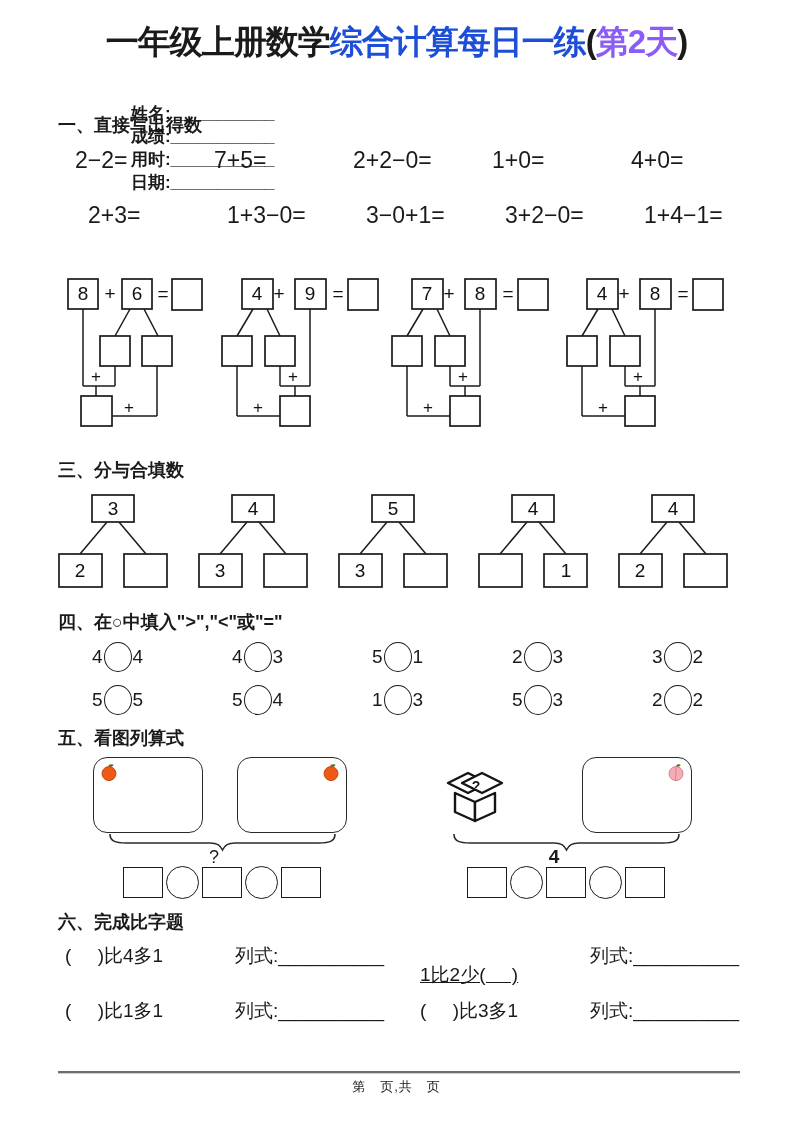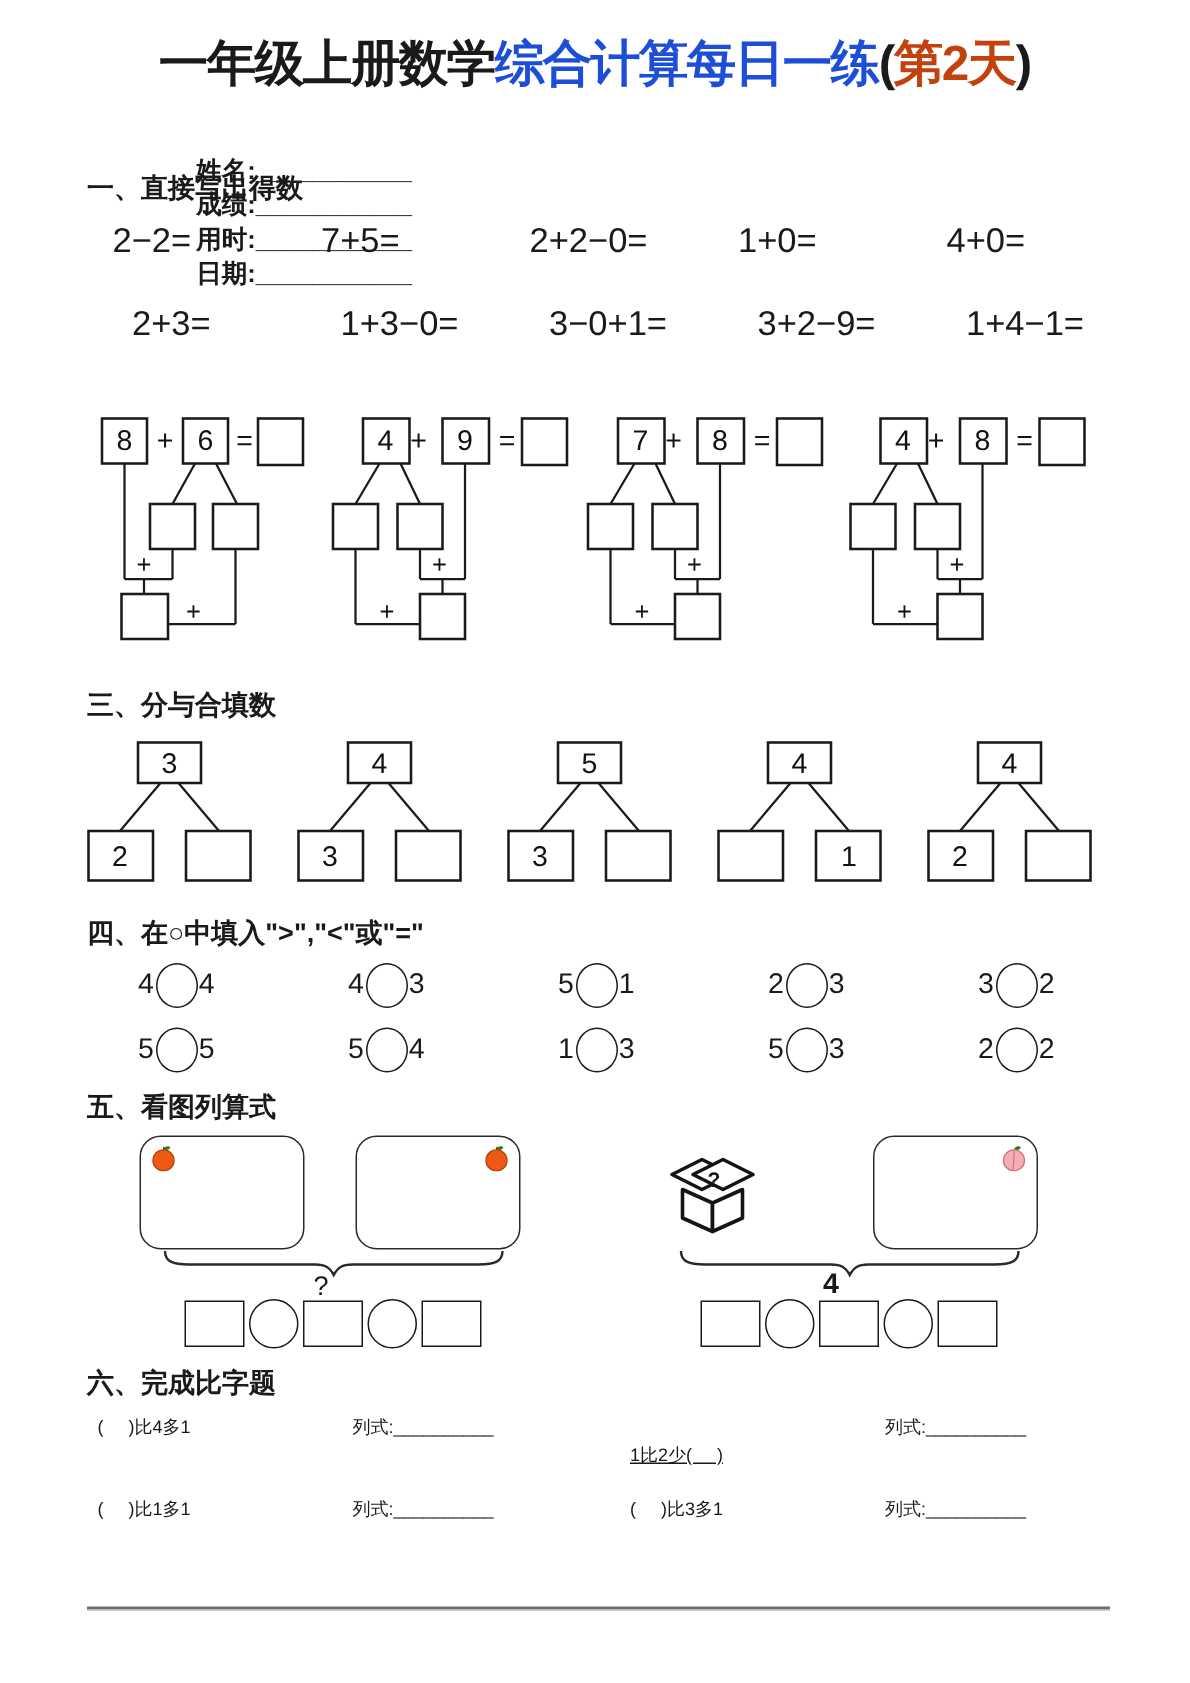--- a/index.html
+++ b/index.html
@@ -2,21 +2,21 @@
 <html><head>
 <meta charset="utf-8">
 <style>
   html,body{margin:0;padding:0;background:#ffffff;}
   .page{position:relative;width:793px;height:1122px;background:#fff;overflow:hidden;
         font-family:"Liberation Sans",sans-serif;color:#1a1a1a;}
   .abs{position:absolute;}
   
   .title{top:20px;left:0;width:100%;text-align:center;font-size:33px;font-weight:bold;letter-spacing:-1px;white-space:nowrap;}
   .t-blue{color:#1d4ed8;}
-  .t-red{color:#c2410c;}
+  .t-red{color:#8b5cf6;}
   
   .info-row{top:82px;left:112px;font-size:17px;font-weight:bold;white-space:pre;}
   .info-field{margin-right:9px;}
   .info-blank{letter-spacing:0;}
   
   .sec-h{font-size:18px;font-weight:bold;white-space:pre;}
   
   .s1-row{display:flex;font-size:23px;}
   .s1-cell{width:139px;white-space:pre;}
   
@@ -32,21 +32,21 @@
   .cmp-circle{width:26px;height:28px;border:1.7px solid #1a1a1a;border-radius:50%;margin:0 1px;background:#fff;}
   
   .rbox{width:108px;height:74px;border:1.7px solid #2a2a2a;border-radius:14px;background:#fff;}
   .fruit{position:absolute;width:18px;height:18px;}
   .brace-label{font-size:18px;width:30px;text-align:center;}
   .brace-label.b4{font-weight:bold;font-size:19px;}
   .eq-row{display:flex;align-items:center;}
   .eq-sq{width:38px;height:29px;border:1.7px solid #1a1a1a;margin:0 1px;background:#fff;}
   .eq-ci{width:31px;height:31px;border:1.7px solid #1a1a1a;border-radius:50%;margin:0 2px;background:#fff;}
   
-  .s6-item{font-size:12px;white-space:pre;}
+  .s6-item{font-size:19px;white-space:pre;}
   
   .footer-line{left:58px;top:1071px;width:682px;height:0;border-top:2.5px solid #6e6e6e;box-shadow:0 1px 0 #cfcfcf;}
   .footer-text{top:1078px;left:0;width:100%;text-align:center;font-size:13px;color:#222;letter-spacing:1px;white-space:pre;}
 </style>
 </head>
 <body>
 
 <div class="page">
 
   <div class="abs title">
@@ -65,21 +65,21 @@
     <span class="s1-cell">2−2=</span>
     <span class="s1-cell">7+5=</span>
     <span class="s1-cell">2+2−0=</span>
     <span class="s1-cell">1+0=</span>
     <span class="s1-cell">4+0=</span>
   </div>
   <div class="abs s1-row" style="top:202px;left:75px;margin-left:13px;">
     <span class="s1-cell">2+3=</span>
     <span class="s1-cell">1+3−0=</span>
     <span class="s1-cell">3−0+1=</span>
-    <span class="s1-cell">3+2−9=</span>
+    <span class="s1-cell">3+2−0=</span>
     <span class="s1-cell">1+4−1=</span>
   </div>
 
 
   <svg class="abs" style="top:278px;left:66px;" width="160" height="152" viewBox="0 0 160 152">
     <g>
       <line class="ln" x1="64" y1="31" x2="49" y2="58"></line>
         <line class="ln" x1="78" y1="31" x2="92" y2="58"></line>
       <line class="ln" x1="17" y1="31" x2="17" y2="108"></line>
         <line class="ln" x1="49" y1="88" x2="49" y2="108"></line>
@@ -354,14 +354,15 @@
   <div class="abs s6-item" style="top:943px;left:65px;">(     )比4多1</div>
   <div class="abs s6-item" style="top:943px;left:235px;">列式:__________</div>
   <div class="abs s6-item" style="top:962px;left:420px;text-decoration:underline;">1比2少(     )</div>
   <div class="abs s6-item" style="top:943px;left:590px;">列式:__________</div>
   <div class="abs s6-item" style="top:998px;left:65px;">(     )比1多1</div>
   <div class="abs s6-item" style="top:998px;left:235px;">列式:__________</div>
   <div class="abs s6-item" style="top:998px;left:420px;">(     )比3多1</div>
   <div class="abs s6-item" style="top:998px;left:590px;">列式:__________</div>
 
   <div class="abs footer-line"></div>
+  <div class="abs footer-text">第　页,共　页</div>
 
 </div>
 
 </body></html>

